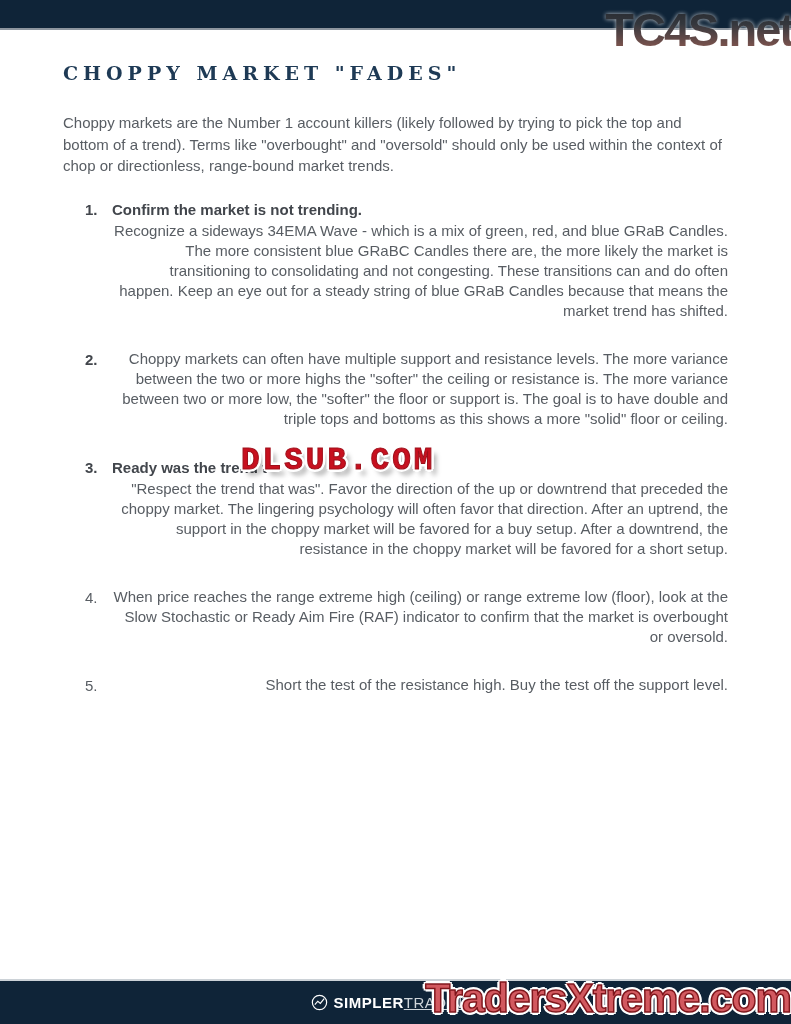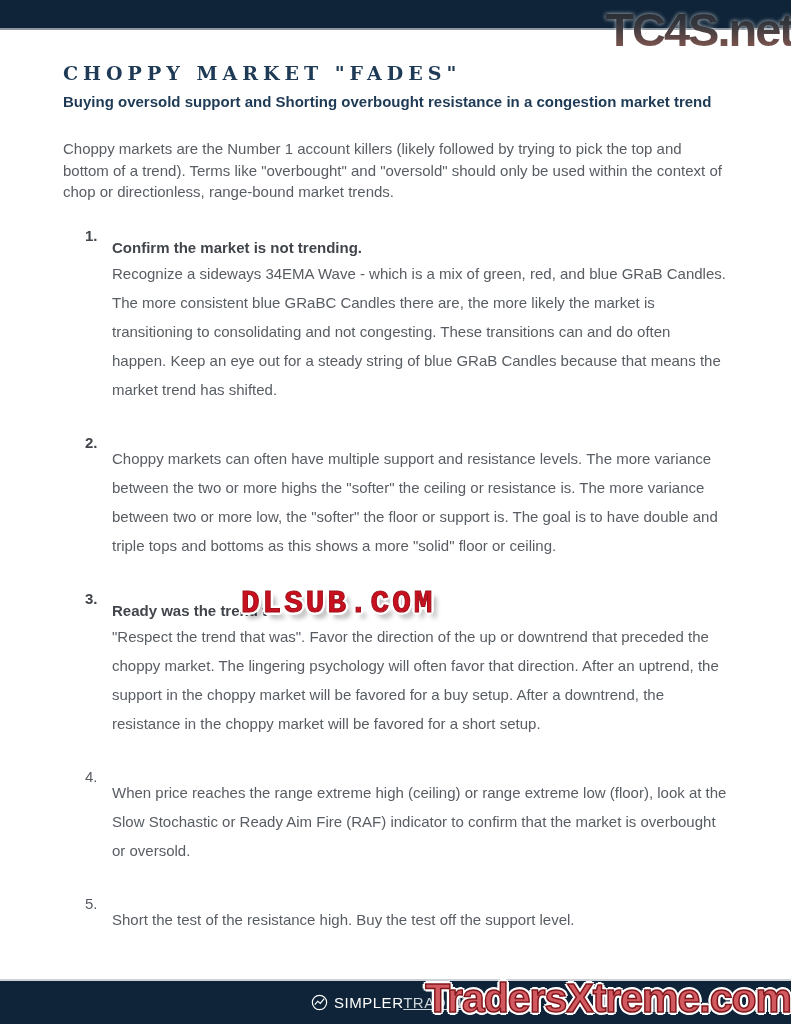--- a/index.html
+++ b/index.html
@@ -54,28 +54,28 @@
   .list { margin-top:22px; padding-left:22px; }
   .list-item {
     display:grid;
     grid-template-columns:27px 1fr;
     margin-bottom:28px;
     font-size:15px;
     color:#585d63;
   }
   .item-number { line-height:22px; }
   .item-number.bold { font-weight:bold; color:#42464c; }
-  .item-text { position:relative;margin-top:12px; }
+  .item-text { position:relative; }
   .item-heading {
     font-weight:bold;
     color:#42464c;
     line-height:22px;
   }
   .item-heading:empty { display:none; }
-  .item-body { line-height:29px; }
+  .item-body { line-height:20px;text-align:right; }
 
   
   .wm-tc4s {
     position:absolute; top:2px; right:-2px;
     font-size:47px; font-weight:bold; letter-spacing:-2px;
     background:linear-gradient(180deg, #23262b 0%, #34373d 40%, #9b6055 100%);
     -webkit-background-clip:text; background-clip:text;
     color:transparent; -webkit-text-fill-color:transparent;
     filter:drop-shadow(0 0 2px rgba(255,255,255,0.75));
     z-index:5;
@@ -102,34 +102,33 @@
       -3px 0 0 #fff, 3px 0 0 #fff, 0 -3px 0 #fff, 0 3px 0 #fff,
       -2px -2px 0 #fff, 2px -2px 0 #fff, -2px 2px 0 #fff, 2px 2px 0 #fff;
     white-space:nowrap;
     z-index:6;
   }
 
   
   .brand { display:flex; align-items:center; gap:6px; }
   .brand-icon { width:17px; height:17px; display:block; }
   .brand-text { font-size:15px; letter-spacing:0.5px; white-space:nowrap; }
-  .brand-bold { font-weight:normal; color:#ffffff; }
+  .brand-bold { font-weight:bold; color:#ffffff; }
   .brand-light { font-weight:normal; color:#ced5da;text-decoration:underline; }
   .brand-reg { font-size:7px; color:#9aa3ab; vertical-align:super; }
 </style>
 </head>
 <body>
 
 <div class="top-bar"></div>
 
 <div class="wm-tc4s">TC4S.net</div>
 
 <div class="content">
   <div class="page-title">CHOPPY MARKET "FADES"</div>
-  <div class="subtitle">Buying oversold support and Shorting overbought resistance in a congestion market trend</div>
   <div class="intro">Choppy markets are the Number 1 account killers (likely followed by trying to pick the top and bottom of a trend). Terms like "overbought" and "oversold" should only be used within the context of chop or directionless, range-bound market trends.</div>
 
   <div class="list">
 
     <div class="list-item">
       <div class="item-number bold">1.</div>
       <div class="item-text">
         <div class="item-heading">Confirm the market is not trending.</div>
         <div class="item-body">Recognize a sideways 34EMA Wave  - which is a mix of green, red, and blue GRaB Candles. The more consistent blue GRaBC Candles there are, the more likely the market is transitioning to consolidating and not congesting. These transitions can and do often happen. Keep an eye out for a steady string of blue GRaB Candles because that means the market trend has shifted.</div>
       </div>

